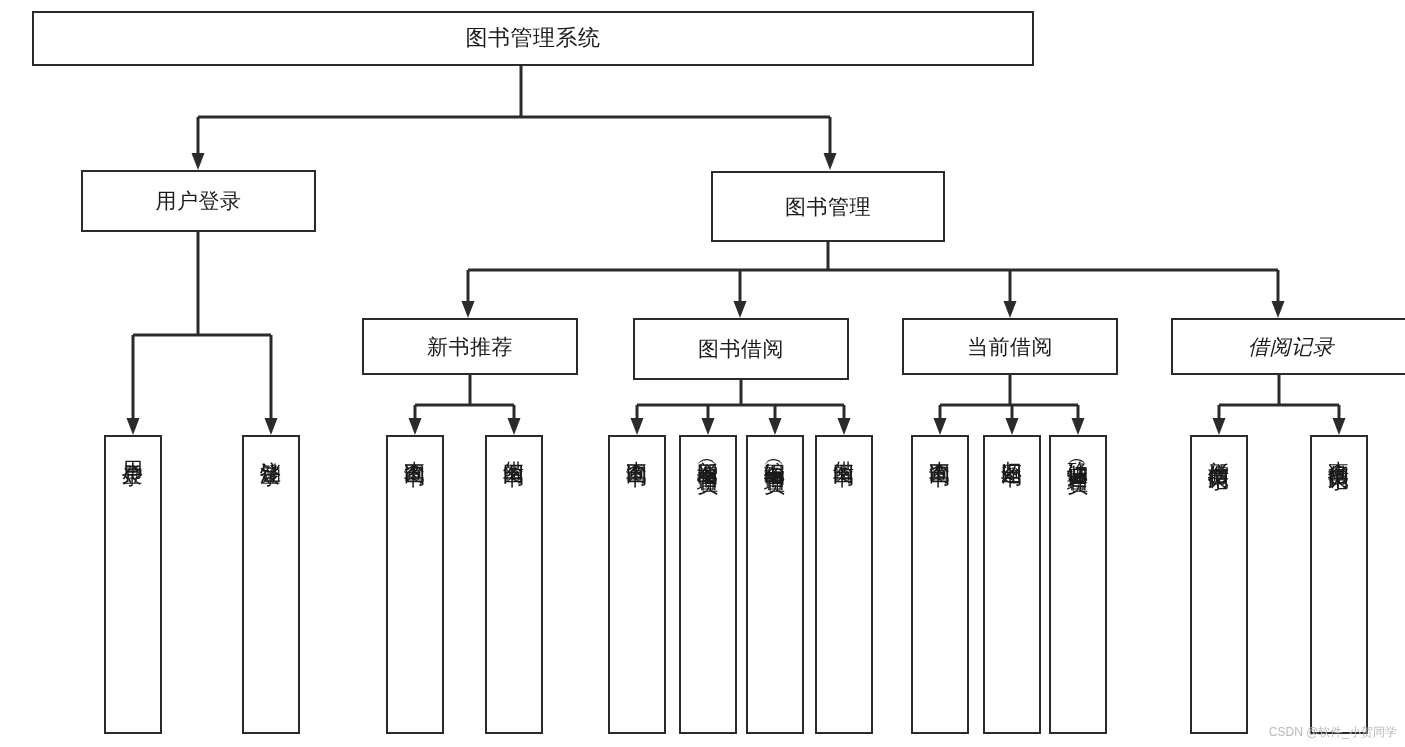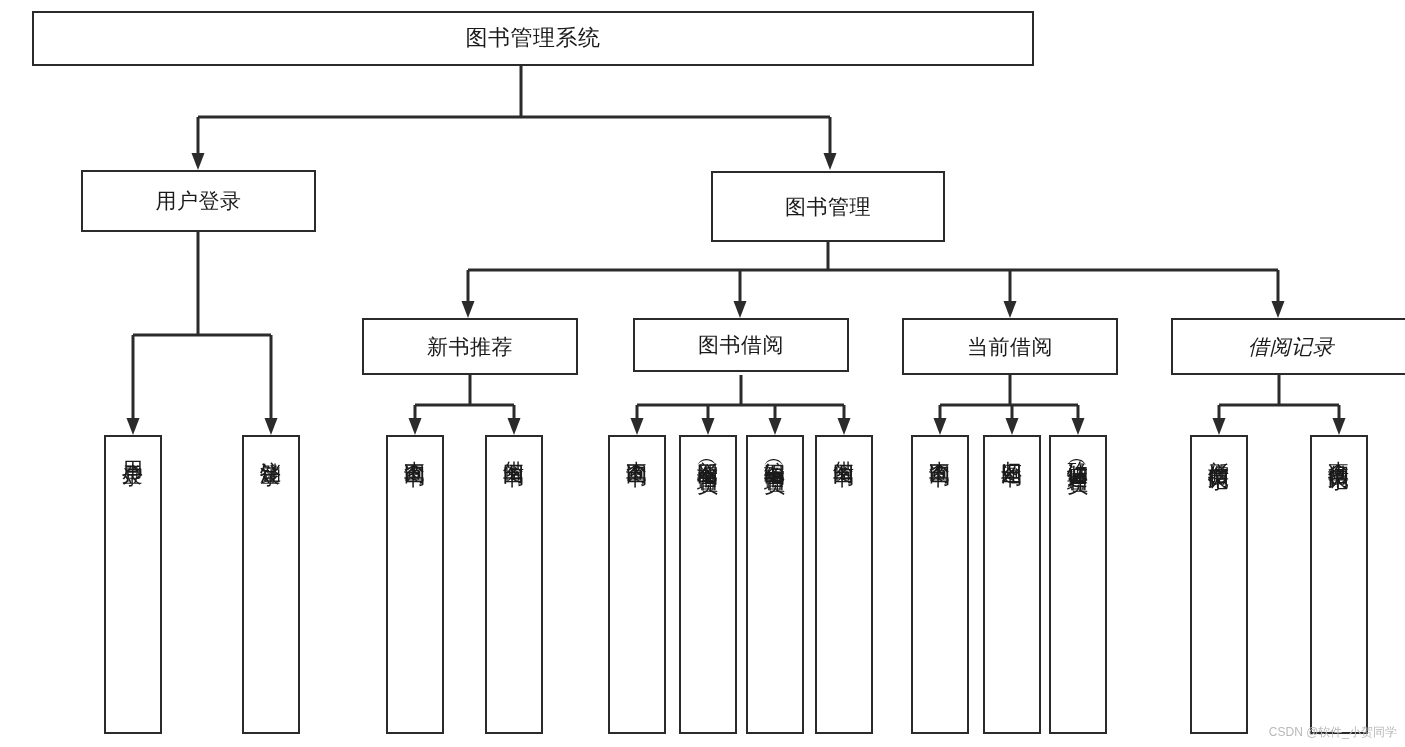--- a/index.html
+++ b/index.html
@@ -134,21 +134,21 @@
       </div>
       <div class="node horizontal" style="left: 81px; top: 170px; width: 235px; height: 62px; border-color: rgb(43, 43, 43); background: rgb(255, 255, 255);">
         <span class="node-label" style="color: rgb(26, 26, 26);">用户登录</span>
       </div>
       <div class="node horizontal" style="left: 711px; top: 171px; width: 234px; height: 71px; border-color: rgb(43, 43, 43); background: rgb(255, 255, 255);">
         <span class="node-label" style="color: rgb(26, 26, 26);">图书管理</span>
       </div>
       <div class="node horizontal" style="left: 362px; top: 318px; width: 216px; height: 57px; border-color: rgb(43, 43, 43); background: rgb(255, 255, 255);">
         <span class="node-label" style="color: rgb(26, 26, 26);">新书推荐</span>
       </div>
-      <div class="node horizontal" style="left: 633px; top: 318px; width: 216px; height: 54px; border-color: rgb(43, 43, 43); background: rgb(255, 255, 255);">
+      <div class="node horizontal" style="left: 633px; top: 318px; width: 216px; height: 62px; border-color: rgb(43, 43, 43); background: rgb(255, 255, 255);">
         <span class="node-label" style="color: rgb(26, 26, 26);">图书借阅</span>
       </div>
       <div class="node horizontal" style="left: 902px; top: 318px; width: 216px; height: 57px; border-color: rgb(43, 43, 43); background: rgb(255, 255, 255); justify-content: center;">
         <span class="node-label" style="color: rgb(26, 26, 26);">当前借阅</span>
       </div>
       <div class="node horizontal" style="left: 1171px; top: 318px; width: 240px; height: 57px; border-color: rgb(43, 43, 43); background: rgb(255, 255, 255); font-style: italic;">
         <span class="node-label" style="color: rgb(26, 26, 26);">借阅记录</span>
       </div>
       <div class="node vertical" style="left: 104px; top: 435px; width: 58px; height: 299px; border-color: rgb(43, 43, 43); background: rgb(255, 255, 255);">
         <span class="node-label" style="color: rgb(26, 26, 26);">用户登录</span>

